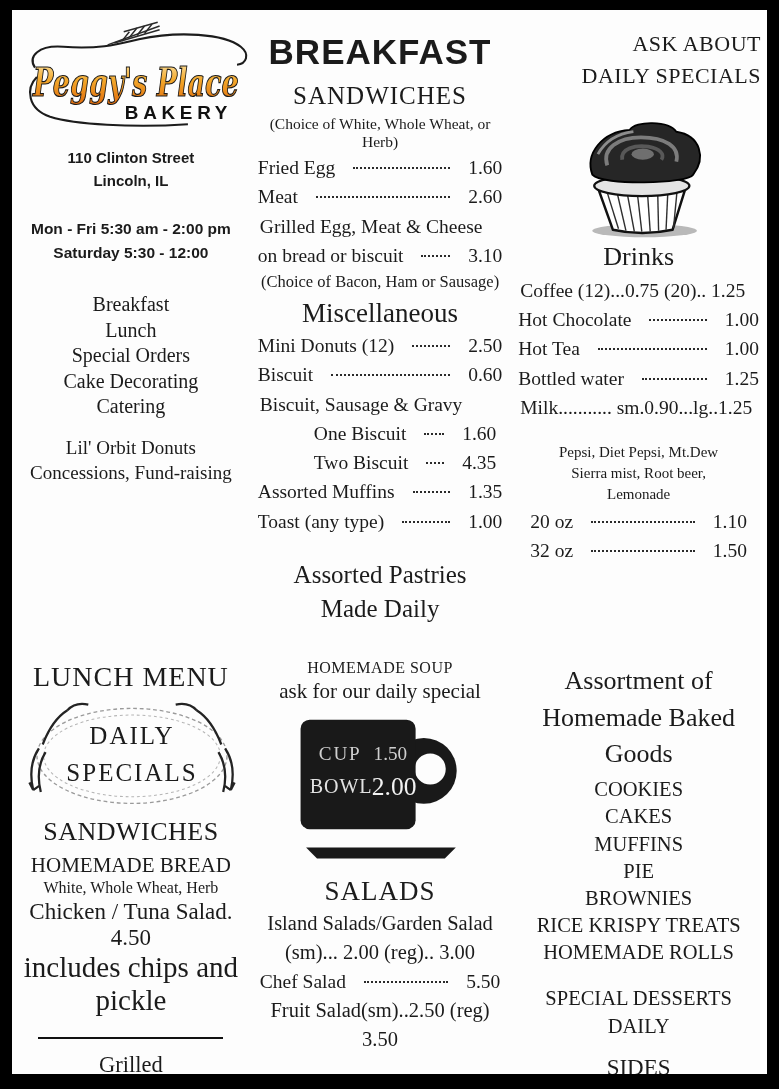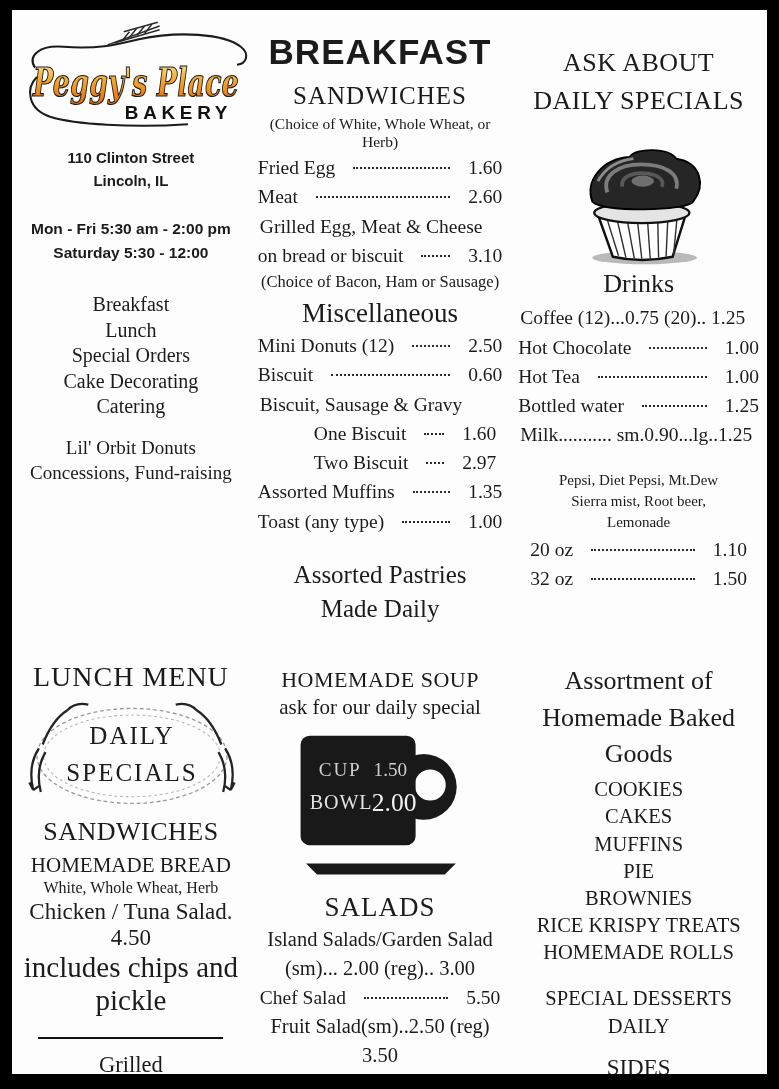--- a/index.html
+++ b/index.html
@@ -38,42 +38,42 @@
   .lrow{display:flex;align-items:baseline;font-size:19.5px;line-height:1.5;gap:12px;}
   .lrow .dots{flex:1;border-bottom:2.4px dotted #2a2a2a;margin:0 6px;transform:translateY(-5px);}
   .lrow .price{white-space:nowrap;}
   .lrow.indent{padding-left:56px;padding-right:6px;justify-content:flex-end;}
   .plain{font-size:19.5px;line-height:1.5;text-align:left;padding:0 2px;}
   .misc-title{font-size:27px;margin:6px 0 2px;}
   .note2{font-size:16.5px;margin:2px 0 2px;}
   .pastries{font-size:25px;line-height:1.35;margin-top:22px;}
 
   
-  .ask-title{font-size:26px;line-height:1.45;margin-top:28px;letter-spacing:0.5px;}
+  .ask-title{font-size:22px;line-height:1.45;margin-top:12px;letter-spacing:0.5px;text-align:right;}
   .muffin-wrap{text-align:center;margin-top:8px;}
   .drinks-title{font-size:26px;margin-top:-2px;}
   .drinks-list{margin-top:4px;padding:0 2px;}
   .soda{font-size:15px;line-height:1.4;margin-top:20px;}
   .soda-sizes{margin-top:2px;padding:0 14px;}
 
   
   .lunch-title{font-size:28px;letter-spacing:1px;margin-top:2px;}
   .banner{position:relative;width:228px;height:118px;margin:2px auto 0;}
   .banner svg{position:absolute;inset:0;}
   .banner-text{position:absolute;inset:0;display:flex;flex-direction:column;justify-content:center;align-items:center;font-size:25px;letter-spacing:2px;line-height:1.5;}
   .lunch-sand{font-size:26px;margin-top:4px;letter-spacing:0.5px;}
   .bread{font-size:21px;margin-top:6px;}
   .bread-note{font-size:16px;margin-top:1px;}
   .ct{font-size:23px;margin-top:2px;}
   .ct-note{font-size:29px;}
   .lunch-hr{border:none;border-top:2.5px solid #111;width:82%;margin:20px auto 10px;}
   .grilled{font-size:22.5px;line-height:1.42;}
 
   
-  .soup-title{font-size:22px;margin-top:8px;letter-spacing:0.5px;}
+  .soup-title{font-size:16px;letter-spacing:0.5px;}
   .soup-sub{font-size:21px;margin-top:2px;}
   .mug-wrap{text-align:center;margin-top:10px;}
   .salads-title{font-size:27px;margin-top:6px;letter-spacing:1px;}
   .salad-line{font-size:20.5px;line-height:1.4;}
   .salad-list{padding:0 4px;margin-top:2px;}
 
   
   .baked-title{font-size:26px;line-height:1.4;margin-top:4px;}
   .baked-items{font-size:20.5px;line-height:1.32;margin-top:4px;}
   .desserts{font-size:20.5px;line-height:1.4;margin-top:18px;}
@@ -173,21 +173,21 @@
         </div>
         <div class="plain">Biscuit, Sausage &amp; Gravy</div>
         <div class="lrow indent">
           <span>One Biscuit</span>
           <span class="dots"></span>
           <span class="price">1.60</span>
         </div>
         <div class="lrow indent">
           <span>Two Biscuit</span>
           <span class="dots"></span>
-          <span class="price">2.97</span>
+          <span class="price">4.35</span>
         </div>
         <div class="lrow">
           <span>Assorted Muffins</span>
           <span class="dots"></span>
           <span class="price">1.35</span>
         </div>
         <div class="lrow">
           <span>Toast (any type)</span>
           <span class="dots"></span>
           <span class="price">1.00</span>

